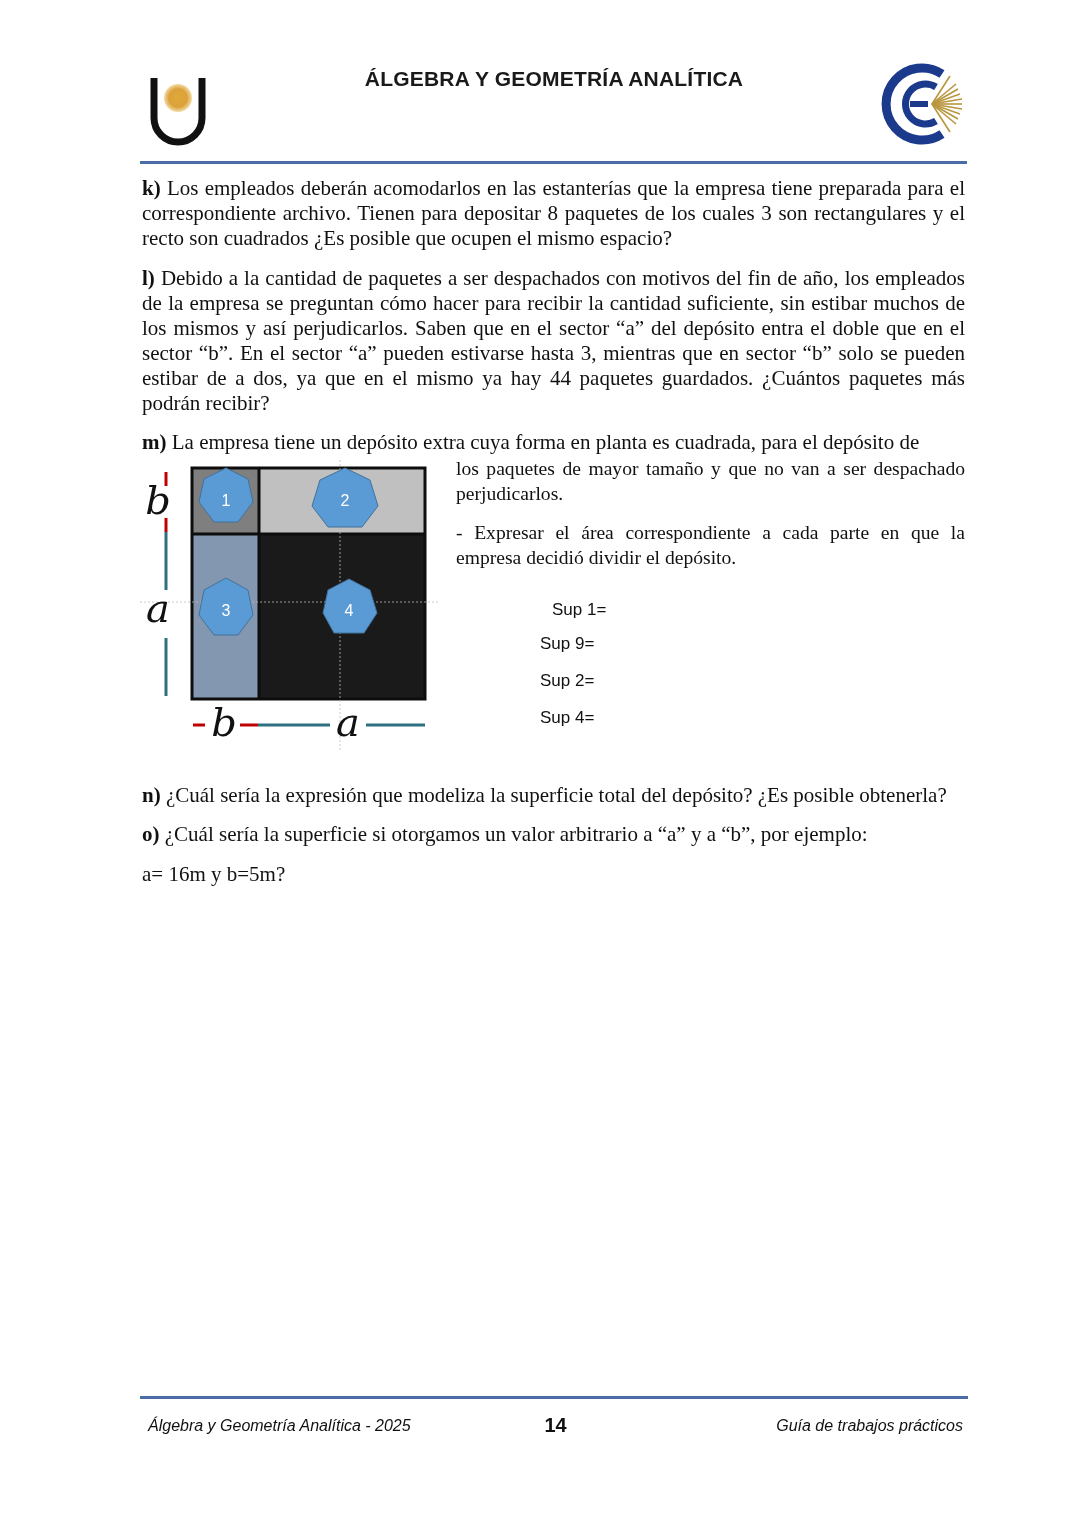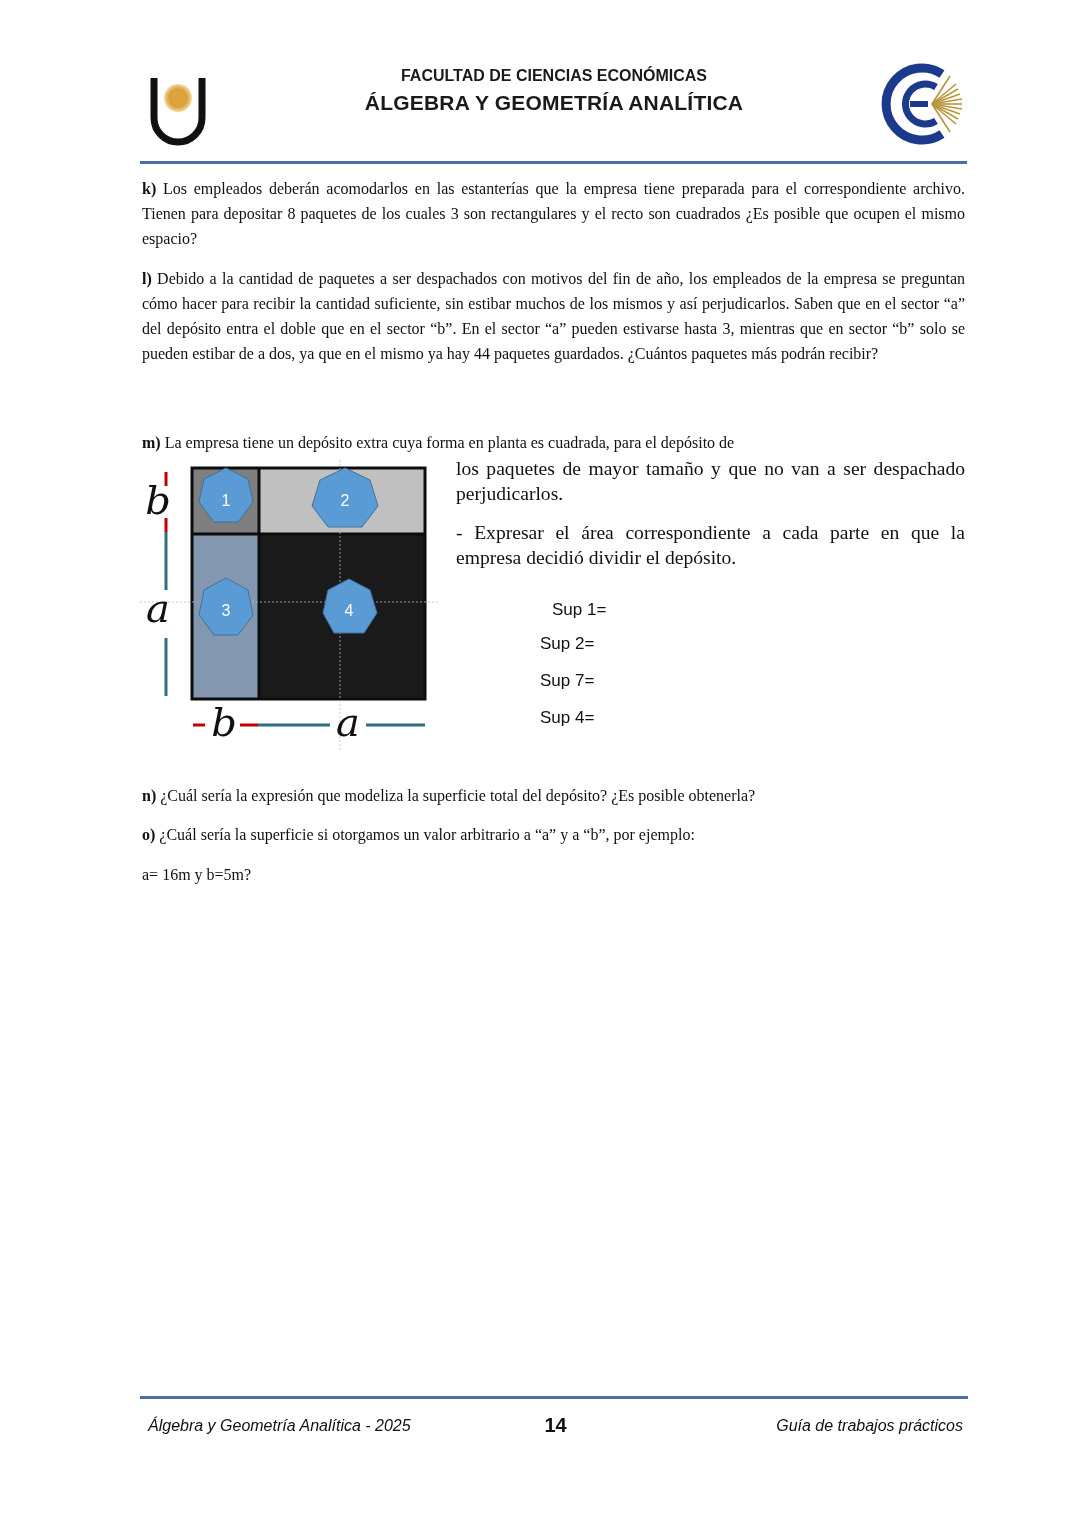--- a/index.html
+++ b/index.html
@@ -8,21 +8,21 @@
 
   .header { position: absolute; left: 140px; top: 60px; width: 828px; height: 105px; }
   .logo-unne { position: absolute; left: 8px; top: 10px; width: 60px; height: 78px; }
   .logo-fce { position: absolute; right: 4px; top: 2px; width: 84px; height: 84px; }
   .header-titles { position: absolute; left: 0; right: 0; top: 4px; text-align: center; font-family: "Liberation Sans", sans-serif; font-weight: bold; color: #1a1a1a; }
   .ht1 { font-size: 16px; line-height: 25px; letter-spacing: 0.1px; }
   .ht2 { font-size: 16px; line-height: 24px; }
   .ht3 { font-size: 21px; line-height: 30px; letter-spacing: 0.2px; }
   .header-rule { position: absolute; left: 140px; top: 161px; width: 827px; height: 3px; background: #4a6da7; }
 
-  .para { position: absolute; left: 142px; width: 823px; font-size: 16px; line-height: 25px; text-align: justify; }
+  .para { position: absolute; left: 142px; width: 823px; font-size: 21px; line-height: 25px; text-align: justify; }
   .para b { font-weight: bold; }
   .para-k { top: 176px; }
   .para-l { top: 266px; }
   .para-m1 { top: 430px; }
   .para-m2 { position: absolute; left: 456px; top: 456px; width: 509px; font-size: 19.6px; line-height: 25px; text-align: justify; }
   .para-m3 { position: absolute; left: 456px; top: 520px; width: 509px; font-size: 19.6px; line-height: 25px; text-align: justify; }
 
   .diagram { position: absolute; left: 140px; top: 460px; width: 300px; height: 290px; }
 
   .sup-list { position: absolute; left: 540px; top: 600px; font-family: "Liberation Sans", sans-serif; font-size: 17px; color: #111; }
@@ -48,21 +48,20 @@
         <stop offset="0%" stop-color="#e0a83a"></stop>
         <stop offset="65%" stop-color="#dba23a"></stop>
         <stop offset="100%" stop-color="#f3dca8"></stop>
       </radialGradient>
     </defs>
     <circle cx="30" cy="28" r="14" fill="url(#sun)"></circle>
     <path d="M6 8 L6 48 A24 24 0 0 0 54 48 L54 8" fill="none" stroke="#111" stroke-width="7"></path>
   </svg>
 
   <div class="header-titles">
-    <div class="ht2">FACULTAD DE CIENCIAS ECONÓMICAS</div>
     <div class="ht3">ÁLGEBRA Y GEOMETRÍA ANALÍTICA</div>
   </div>
 
   <svg class="logo-fce" viewBox="0 0 84 84">
     <g stroke="#b8963e" stroke-width="1.6">
       <line x1="52" y1="42" x2="82" y2="42"></line>
       <line x1="52" y1="42" x2="80" y2="32"></line>
       <line x1="52" y1="42" x2="80" y2="52"></line>
       <line x1="52" y1="42" x2="76" y2="22"></line>
       <line x1="52" y1="42" x2="76" y2="62"></line>
@@ -136,22 +135,22 @@
   <line x1="53" y1="265" x2="65" y2="265" stroke="#c00000" stroke-width="3"></line>
   <line x1="100" y1="265" x2="118" y2="265" stroke="#c00000" stroke-width="3"></line>
   <line x1="118" y1="265" x2="190" y2="265" stroke="#2e7080" stroke-width="3"></line>
   <line x1="226" y1="265" x2="285" y2="265" stroke="#2e7080" stroke-width="3"></line>
   <text x="84" y="276" text-anchor="middle" font-family="DejaVu Serif, serif" font-style="italic" font-size="40" fill="#111">b</text>
   <text x="208" y="276" text-anchor="middle" font-family="DejaVu Serif, serif" font-style="italic" font-size="40" fill="#111">a</text>
 </svg>
 
 <div class="sup-list">
   <div class="sup-item" style="top:0px;margin-left:12px;">Sup 1=</div>
-  <div class="sup-item" style="top:34px;">Sup 2=</div>
-  <div class="sup-item" style="top:71px;">Sup 7=</div>
+  <div class="sup-item" style="top:34px;">Sup 9=</div>
+  <div class="sup-item" style="top:71px;">Sup 2=</div>
   <div class="sup-item" style="top:108px;">Sup 4=</div>
 </div>
 
 <div class="para para-n">
   <b>n)</b><span> ¿Cuál sería la expresión que modeliza la superficie total del depósito? ¿Es posible obtenerla?</span>
 </div>
 
 <div class="para para-o">
   <b>o)</b><span> ¿Cuál sería la superficie si otorgamos un valor arbitrario a “a” y a “b”, por ejemplo:</span>
 </div>

